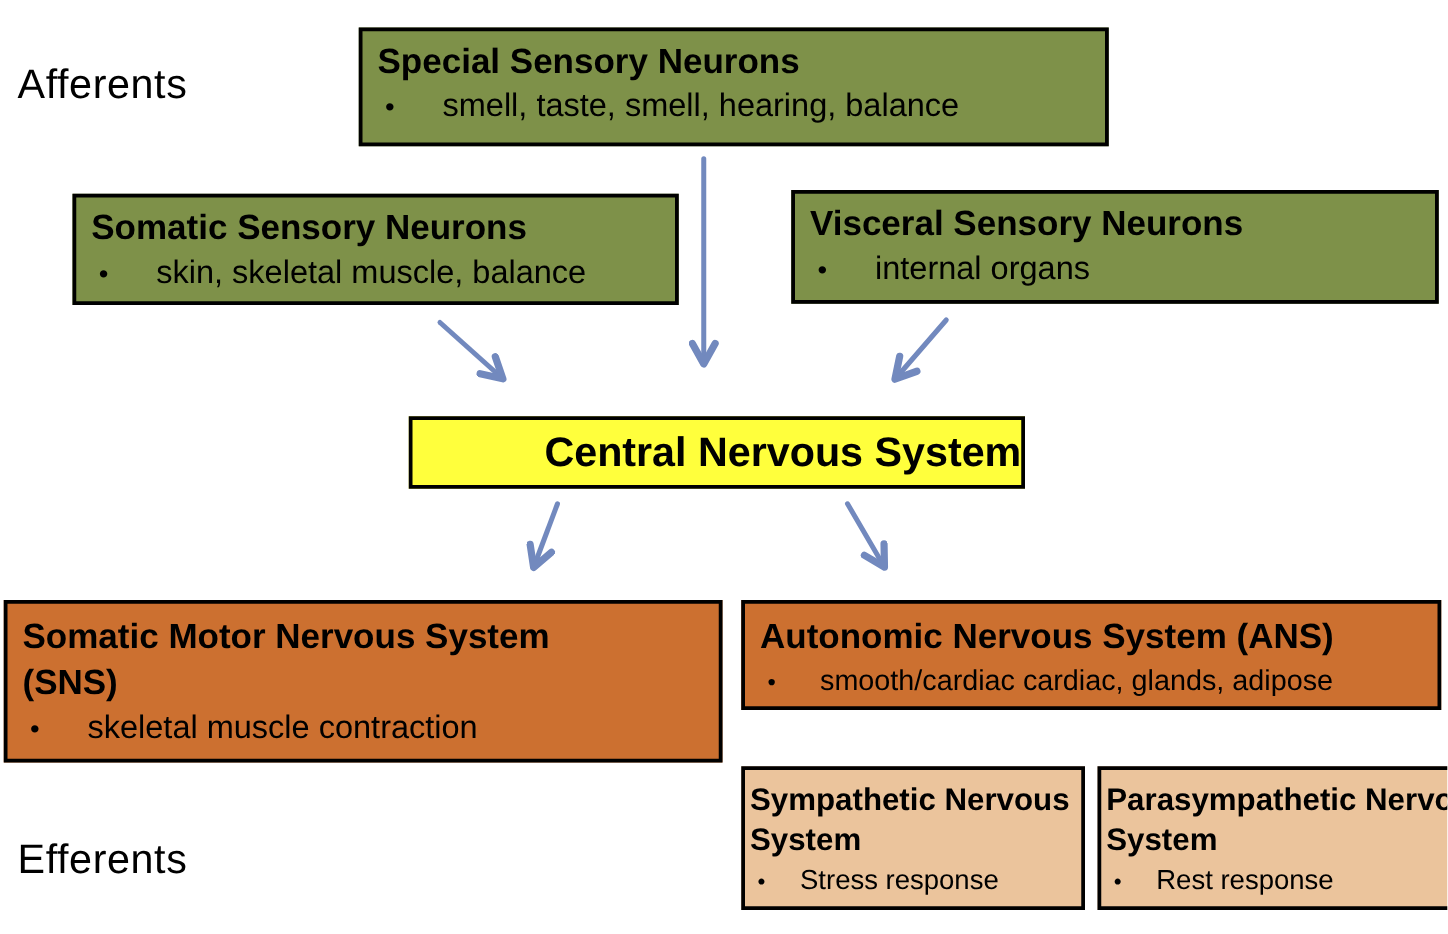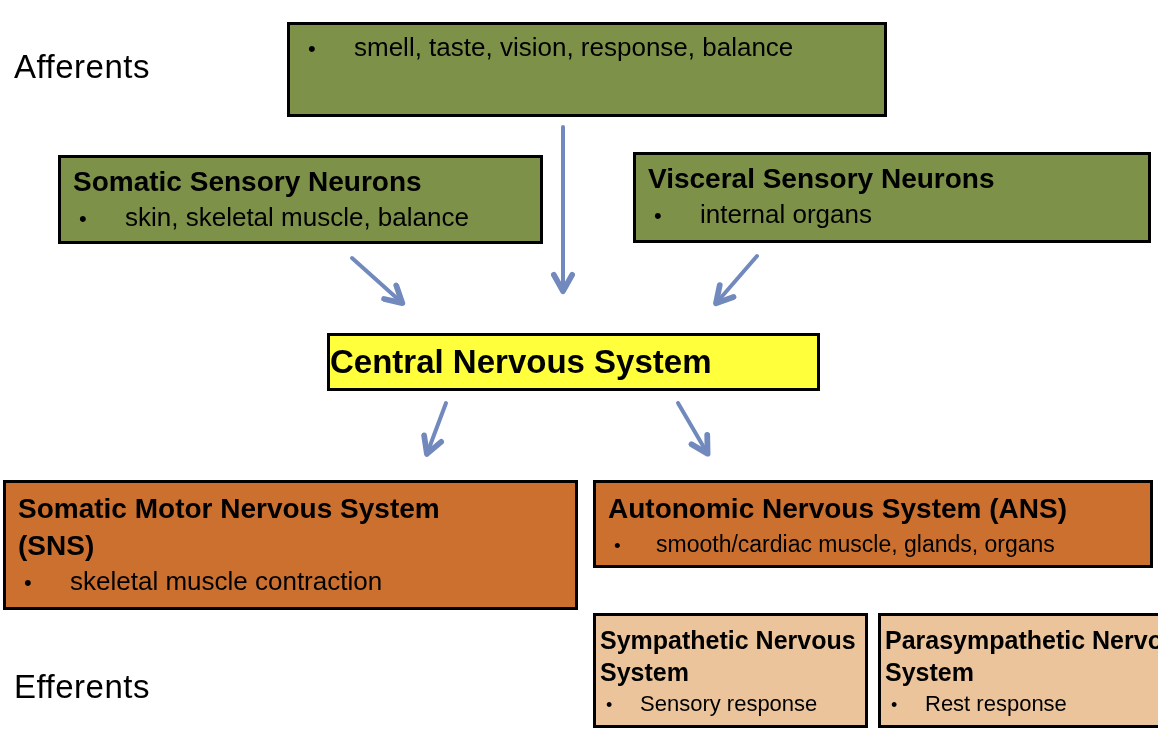--- a/index.html
+++ b/index.html
@@ -48,21 +48,21 @@
   }
   .bullet-row .marker {
     flex: 0 0 46px;
     padding-left: 6px;
     font-size: 22px;
   }
 
   .cns-box {
     display: flex;
     align-items: center;
-    justify-content: flex-start;
+    justify-content: flex-end;
     padding: 0;
   }
   .cns-box .title {
     font-size: 33px;
     white-space: nowrap;
   }
 
   .box.motor .title { max-width: 505px; }
   .box.ans   .title { max-width: 470px; }
   .box.ans .bullet-row { font-size: 23px; margin-top: 2px; }
@@ -90,23 +90,24 @@
 </head>
 <body>
 
 <div class="slide">
 
   <div class="side-label" style="left:14px; top:48px;">Afferents</div>
 
   <div class="side-label" style="left:14px; top:668px;">Efferents</div>
 
   <div class="box green" style="left:287px; top:22px; width:600px; height:95px;">
+    <div class="title">Special Sensory Neurons</div>
     <div class="bullet-row">
       <span class="marker">•</span>
-      <span class="bullet-text">smell, taste, vision, response, balance</span>
+      <span class="bullet-text">smell, taste, smell, hearing, balance</span>
     </div>
   </div>
 
   <div class="box green" style="left:22px; top:155px; width:485px; height:89px;margin-left:36px;">
     <div class="title">Somatic Sensory Neurons</div>
     <div class="bullet-row">
       <span class="marker">•</span>
       <span class="bullet-text">skin, skeletal muscle, balance</span>
     </div>
   </div>
@@ -128,29 +129,29 @@
     <div class="bullet-row">
       <span class="marker">•</span>
       <span class="bullet-text">skeletal muscle contraction</span>
     </div>
   </div>
 
   <div class="box orange ans" style="left:593px; top:480px; width:560px; height:88px; padding-top:8px;">
     <div class="title">Autonomic Nervous System (ANS)</div>
     <div class="bullet-row">
       <span class="marker">•</span>
-      <span class="bullet-text">smooth/cardiac muscle, glands, organs</span>
+      <span class="bullet-text">smooth/cardiac cardiac, glands, adipose</span>
     </div>
   </div>
 
   <div class="box tan sub-box" style="left:593px; top:613px; width:275px; height:115px;">
     <div class="title">Sympathetic Nervous System</div>
     <div class="bullet-row">
       <span class="marker">•</span>
-      <span class="bullet-text">Sensory response</span>
+      <span class="bullet-text">Stress response</span>
     </div>
   </div>
 
   <div class="box tan sub-box" style="left:878px; top:613px; width:329px; height:115px;">
     <div class="title">Parasympathetic Nervous System</div>
     <div class="bullet-row">
       <span class="marker">•</span>
       <span class="bullet-text">Rest response</span>
     </div>
   </div>

